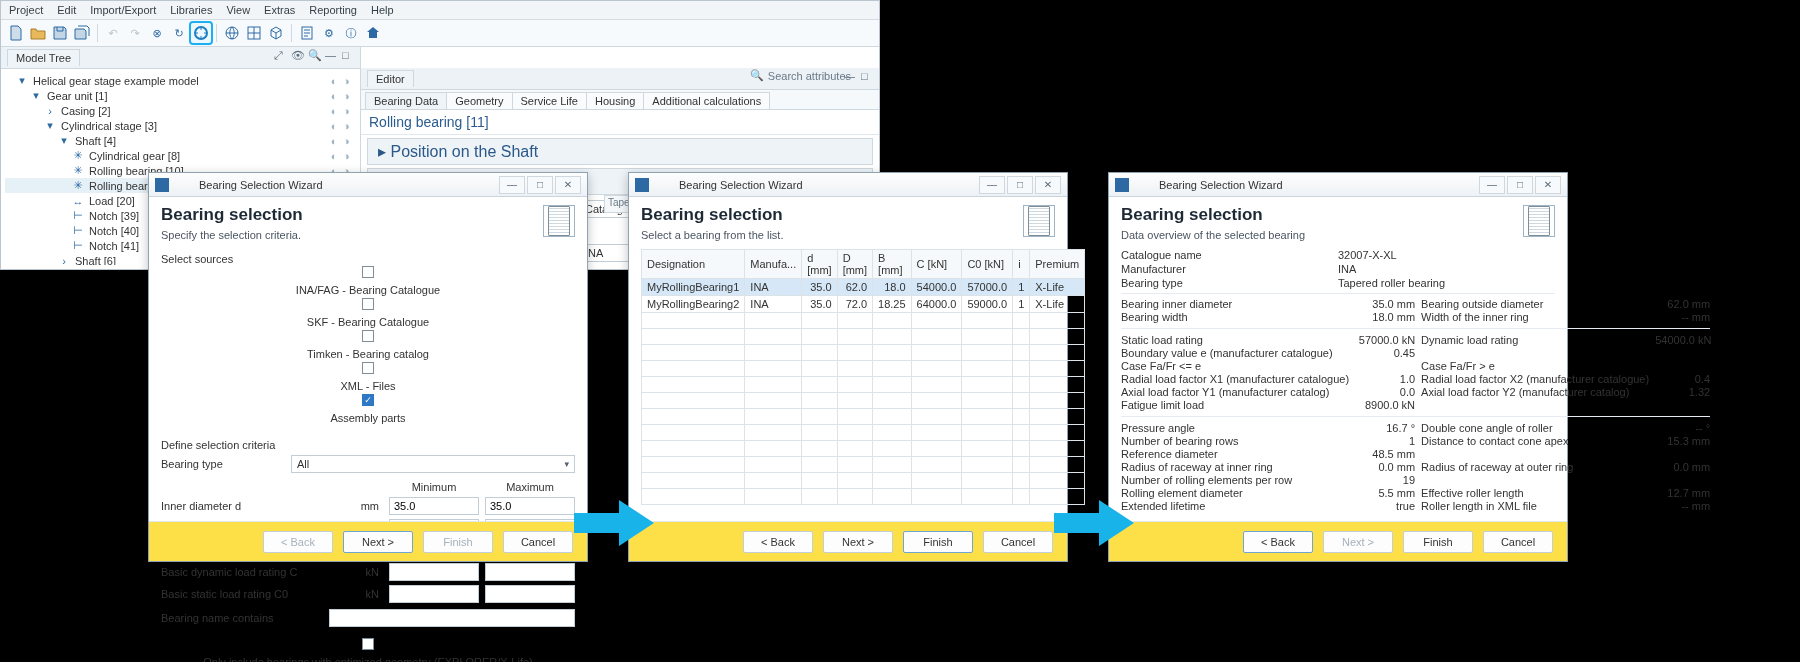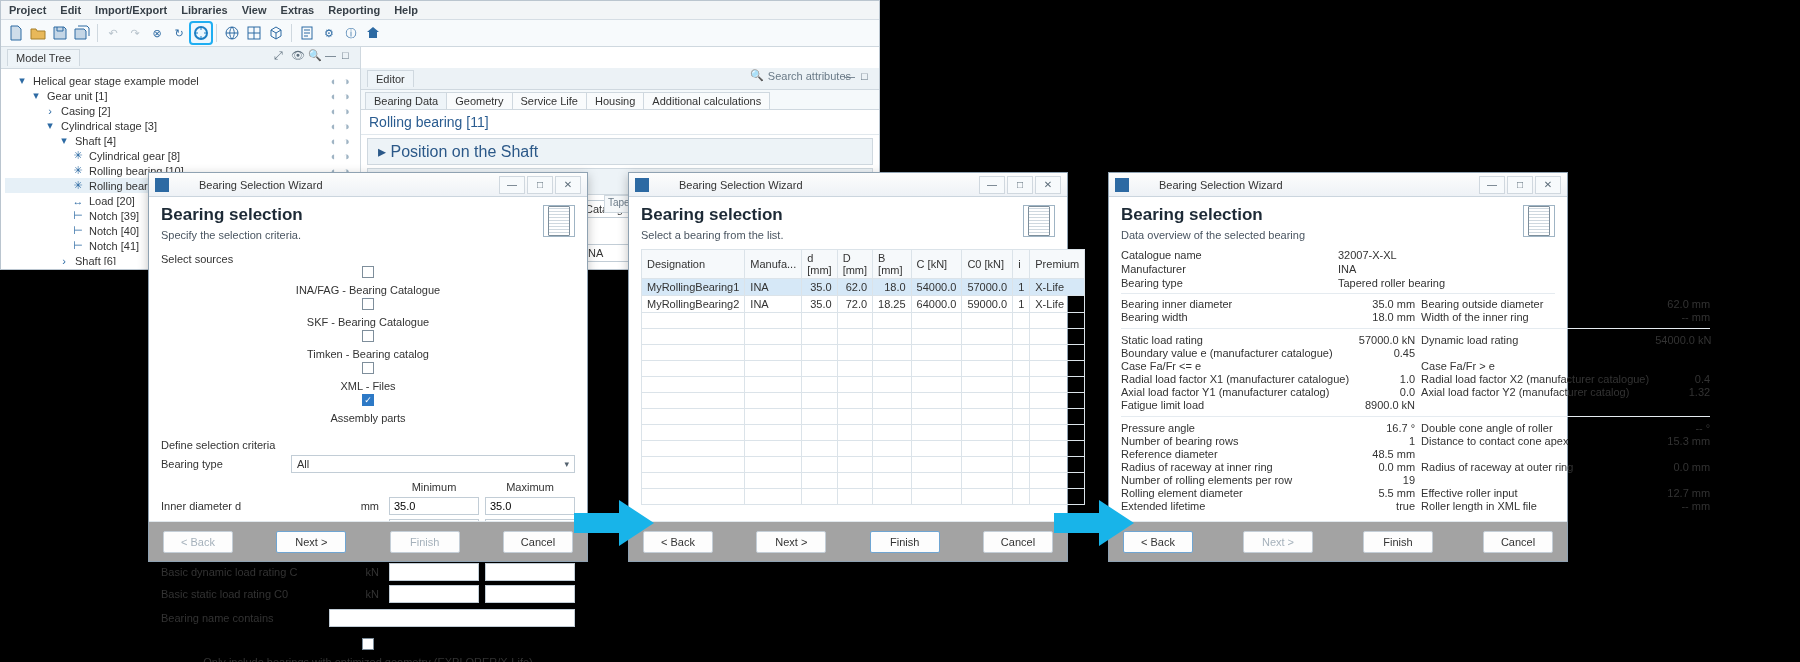--- a/index.html
+++ b/index.html
@@ -1,21 +1,21 @@
 <!DOCTYPE html>
 <html><head>
 <meta charset="utf-8">
 <style>
   * { box-sizing: border-box; margin: 0; padding: 0; font-family: "Segoe UI", Tahoma, Arial, sans-serif; }
   body { width: 1800px; height: 662px; background: #000; color: #333; font-size: 11px; position: relative; overflow: hidden; }
 
   
   .app { position: absolute; left: 0; top: 0; width: 880px; height: 270px; background: #fff; border: 1px solid #bac5cf; }
   .menubar { display: flex; gap: 14px; padding: 3px 8px; background: #f2f5f7; border-bottom: 1px solid #d5dde4; font-size: 11px; }
-  .menubar span { color: #374048; font-weight: bold; }
+  .menubar span { color: #374048; }
   .toolbar { display: flex; gap: 2px; padding: 3px 5px; background: #f7fafc; border-bottom: 1px solid #cfd8df; align-items: center; }
   .toolbar .tbtn { width: 20px; height: 20px; display: flex; align-items: center; justify-content: center; color: #2d6aa3; border-radius: 2px; }
   .toolbar .tbtn.hl { outline: 2px solid #1eaef2; outline-offset: 0; background: #ecf7fe; }
   .toolbar .sep { width: 1px; height: 18px; background: #cfd8df; margin: 0 3px; }
 
   .panels { display: flex; height: calc(100% - 50px); }
   .left-panel { width: 360px; border-right: 1px solid #cfd8df; display: flex; flex-direction: column; }
   .panel-header { background: #ecf2f6; border-bottom: 1px solid #cfd8df; display: flex; align-items: center; padding: 2px 6px; height: 22px; position: relative; }
   .panel-header .shrinker { position: absolute; right: 4px; top: 2px; display: flex; gap: 3px; }
   .shrinker span { width: 14px; height: 14px; color: #5e6f7d; }
@@ -56,21 +56,21 @@
   .form-block { padding:4px 0; }
   .form-block .label { font-size:11px; color:#333; }
   .cb-row { display:flex; align-items:center; gap:6px; padding:1px 0; font-size:11px;flex-direction:column; }
   .cb { width:12px; height:12px; border:1px solid #7e8e9b; background:#fff; display:inline-flex; align-items:center; justify-content:center; }
   .cb.checked { background:#2d79c6; border-color:#2d79c6; }
   .cb.checked::after { content:"✓"; color:#fff; font-size:9px; line-height:1; }
   .grid2 { display:grid; grid-template-columns: 1fr 38px 90px 90px; gap:4px 6px; align-items:center; font-size:11px; }
   .grid2 .unit { color:#333; text-align:right; padding-right:4px;}
   .grid2 .inp { border:1px solid #c2cdd6; height:18px; padding:0 4px; font-size:11px; width:100%; }
   .grid2 .hdr { text-align:center; color:#333;}
-  .wizard-footer { position:absolute; bottom:0; left:0; right:0; height:40px; border-top:1px solid #e1e8ed; display:flex; justify-content:space-between; align-items:center; gap:10px; padding:0 14px; background:#a3a3a3; }
+  .wizard-footer { position:absolute; bottom:0; left:0; right:0; height:40px; border-top:1px solid #e1e8ed; display:flex; justify-content:flex-end; align-items:center; gap:10px; padding:0 14px; background:#fde047; }
   .wbtn { min-width:70px; height:22px; border:1px solid #c4ced7; background:#fdfdfd; font-size:11px; color:#333; border-radius:2px; cursor:pointer; }
   .wbtn.primary { border-color:#6fa5d2; }
   .wbtn:disabled, .wbtn.disabled { color:#a5b1bb; }
 
   
   .tbl { border:1px solid #cfd8df; border-collapse:collapse; width:100%; font-size:11px;}
   .tbl th, .tbl td { border:1px solid #dbe3e9; padding:2px 5px; text-align:left; height:16px;}
   .tbl th { background:#f6f9fb; font-weight:400; }
   .tbl tr.sel td { background:#d6e8f7; }
   .tbl .r { text-align:right; }
@@ -724,21 +724,21 @@
         <div class="lab">Radius of raceway at inner ring</div>
         <div class="val">0.0 mm</div>
         <div class="lab">Radius of raceway at outer ring</div>
         <div class="val">0.0 mm</div>
         <div class="lab">Number of rolling elements per row</div>
         <div class="val">19</div>
         <div class="lab"></div>
         <div class="val"></div>
         <div class="lab">Rolling element diameter</div>
         <div class="val">5.5 mm</div>
-        <div class="lab">Effective roller input</div>
+        <div class="lab">Effective roller length</div>
         <div class="val">12.7 mm</div>
         <div class="lab">Extended lifetime</div>
         <div class="val">true</div>
         <div class="lab">Roller length in XML file</div>
         <div class="val">-- mm</div>
       </div>
   </div>
   <div class="wizard-footer">
     <button class="wbtn primary">&lt; Back</button>
     <button class="wbtn disabled">Next &gt;</button>

